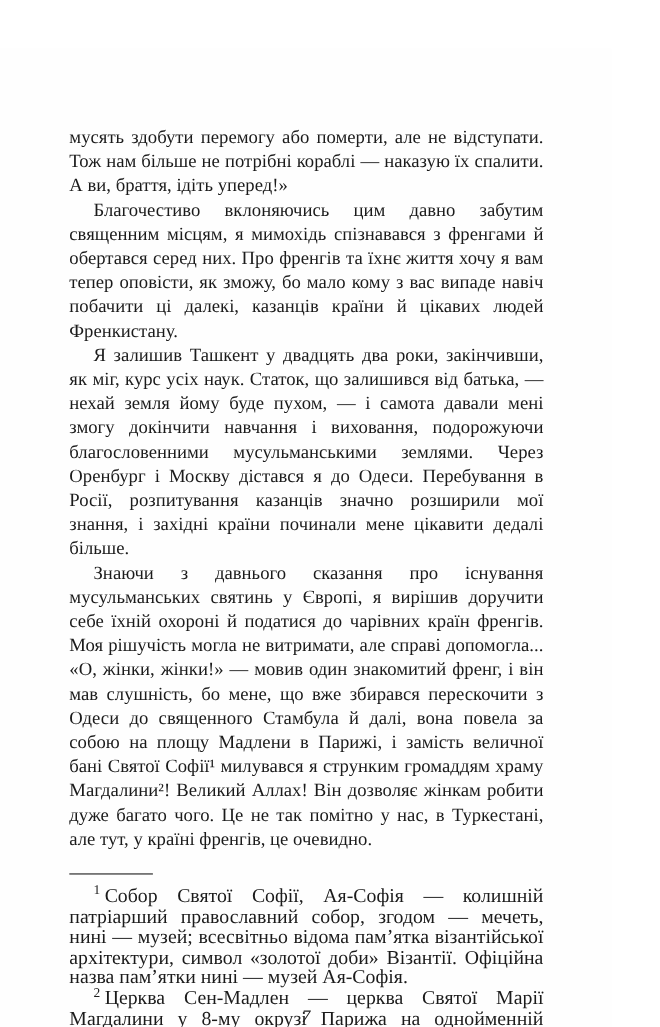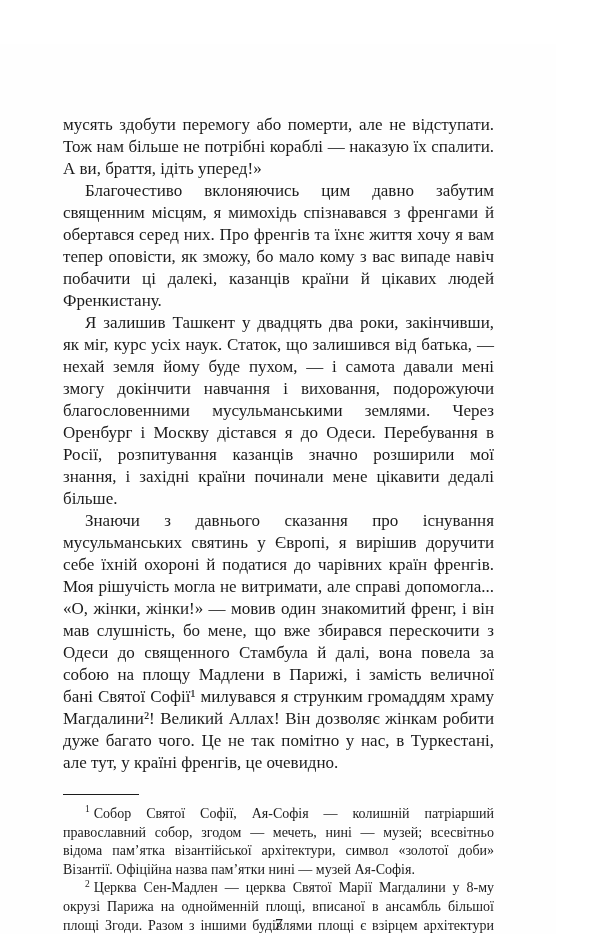--- a/index.html
+++ b/index.html
@@ -30,21 +30,21 @@
     text-indent: 0;
   }
   .footnote-sep {
     width: 76px;
     height: 1px;
     background: #1b1b1b;
     margin: 20px 0 10px 0;
   }
   .footnotes p {
     margin: 0;
-    font-size: 14px;
+    font-size: 18px;
     line-height: 18.6px;
     text-align: justify;
     text-indent: 22px;
   }
   .fn-marker {
     font-size: 68%;
     line-height: 0;
     margin-right: 4px;
   }
   .page-number {

